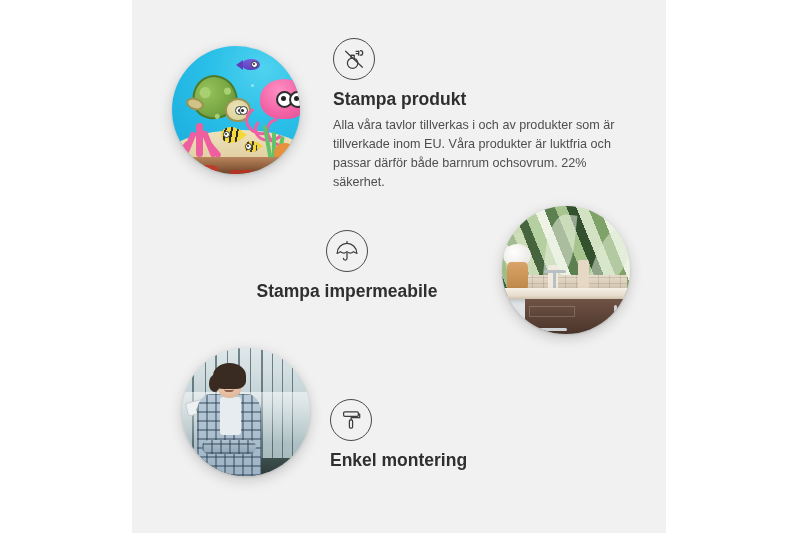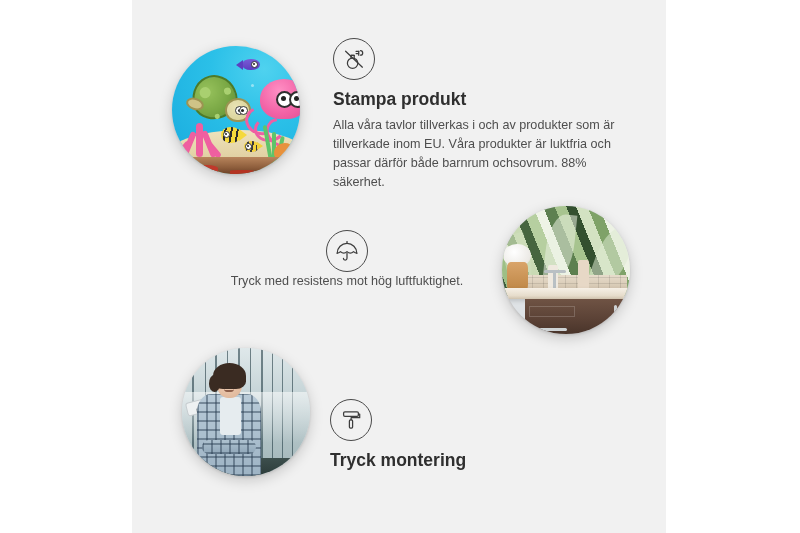--- a/index.html
+++ b/index.html
@@ -324,21 +324,21 @@
         <path d="M6.4 17.2c0-2.9 2.3-5.2 5.2-5.2s5.2 2.3 5.2 5.2-2.3 5.2-5.2 5.2-5.2-2.3-5.2-5.2z"></path>
         <path d="M10 12V9.4h3.2V12"></path>
         <path d="M10 9.4h3.2"></path>
         <path d="M15.1 7.6h2.6M15.1 5.4h2.6"></path>
         <path d="M19.4 4.6c1.3 0 2.3 1 2.3 2.3s-1 2.3-2.3 2.3"></path>
         <path d="M17.7 5.4v3.8"></path>
         <path d="M4.6 5.2L21.4 21.2"></path>
       </svg>
     </div>
     <div class="ftitle">Stampa produkt</div>
-    <div class="fbody">Alla våra tavlor tillverkas i och av produkter som är tillverkade inom EU. Våra produkter är luktfria och passar därför både barnrum ochsovrum. 88% säkerhet.</div>
+    <div class="fbody">Alla våra tavlor tillverkas i och av produkter som är tillverkade inom EU. Våra produkter är luktfria och passar därför både barnrum ochsovrum. 22% säkerhet.</div>
   </div>
 
   <div class="photo p2">
     <div class="inner">
       <div class="bw-wall"></div>
       <div class="bw-leaf bw-l1"></div>
       <div class="bw-leaf bw-l2"></div>
       <div class="bw-leaf bw-l3"></div>
       <div class="bw-back"></div>
       <div class="bw-bottle bw-b1"></div>
@@ -358,21 +358,21 @@
 
   <div class="feature f2">
     <div class="ficon">
       <svg width="26" height="26" viewBox="0 0 26 26" fill="none" stroke="#3d3d3d" stroke-width="1.25" stroke-linecap="round" stroke-linejoin="round">
         <path d="M3.2 15.2c0-5.4 4.4-9.8 9.8-9.8s9.8 4.4 9.8 9.8"></path>
         <path d="M3.2 15.2c1.6 0 3.3-1.6 3.3-1.6s1.6 1.6 3.3 1.6 3.2-1.6 3.2-1.6 1.6 1.6 3.3 1.6 3.2-1.6 3.2-1.6 1.7 1.6 3.3 1.6"></path>
         <path d="M13 5.4V3.6"></path>
         <path d="M13 15.2v5.1c0 1-.8 1.8-1.8 1.8s-1.8-.8-1.8-1.8"></path>
       </svg>
     </div>
-    <div class="fbody">Tryck med resistens mot hög luftfuktighet.</div>
+    <div class="ftitle">Stampa impermeabile</div>
   </div>
 
   <div class="photo p3">
     <div class="inner">
       <div class="fo-sky"></div>
       <div class="fo-trees"></div>
       <div class="fo-trees2"></div>
       <div class="fo-mist"></div>
       <div class="fo-ground"></div>
 
@@ -390,16 +390,16 @@
   </div>
 
   <div class="feature f3">
     <div class="ficon">
       <svg width="26" height="26" viewBox="0 0 26 26" fill="none" stroke="#3d3d3d" stroke-width="1.25" stroke-linecap="round" stroke-linejoin="round">
         <rect x="5.6" y="4.8" width="14.8" height="4.6" rx="1.3"></rect>
         <path d="M20.4 7.1h1.3v3.6h-8.6v2.1"></path>
         <rect x="11.4" y="12.8" width="3.2" height="8.4" rx="1.1"></rect>
       </svg>
     </div>
-    <div class="ftitle">Tryck montering</div>
+    <div class="ftitle">Enkel montering</div>
   </div>
 
 </div>
 
 </body></html>

